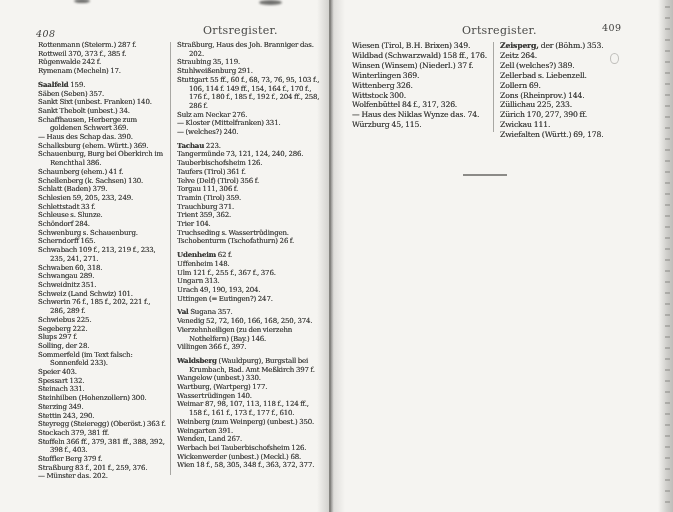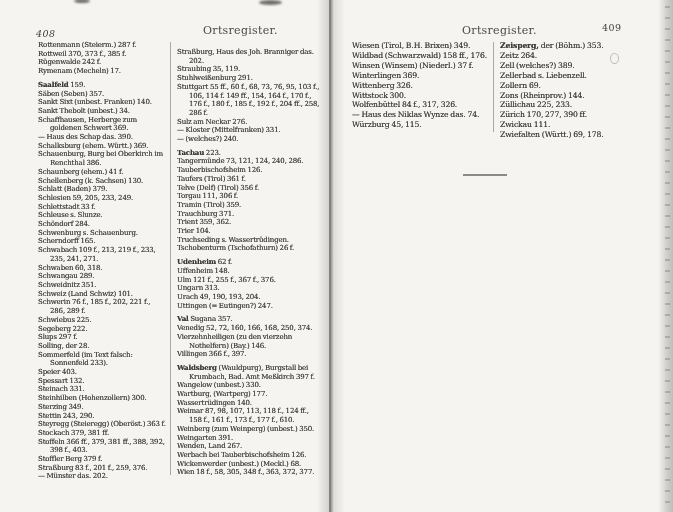--- a/index.html
+++ b/index.html
@@ -93,21 +93,21 @@
         <div class="entry">Steyregg (Steieregg) (Oberöst.) 363 f.</div>
         <div class="entry">Stockach 379, 381 ff.</div>
         <div class="entry">Stoffeln 366 ff., 379, 381 ff., 388, 392, 398 f., 403.</div>
         <div class="entry">Stoffler Berg 379 f.</div>
         <div class="entry">Straßburg 83 f., 201 f., 259, 376.</div>
         <div class="entry">— Münster das. 202.</div>
       </div>
 
     <div class="col-divider" style="left:170px;top:42px;height:433px;"></div>
 
-    <div class="col" style="left:177px;top:41px;width:146px;margin-top:7px;">
+    <div class="col" style="left:177px;top:41px;width:146px;">
         <div class="entry">Straßburg, Haus des Joh. Branniger das. 202.</div>
         <div class="entry">Straubing 35, 119.</div>
         <div class="entry">Stuhlweißenburg 291.</div>
         <div class="entry">Stuttgart 55 ff., 60 f., 68, 73, 76, 95, 103 f., 106, 114 f. 149 ff., 154, 164 f., 170 f., 176 f., 180 f., 185 f., 192 f., 204 ff., 258, 286 f.</div>
         <div class="entry">Sulz am Neckar 276.</div>
         <div class="entry">— Kloster (Mittelfranken) 331.</div>
         <div class="entry">— (welches?) 240.</div>
         <div class="entry gap"><b>Tachau</b> 223.</div>
         <div class="entry">Tangermünde 73, 121, 124, 240, 286.</div>
         <div class="entry">Tauberbischofsheim 126.</div>

